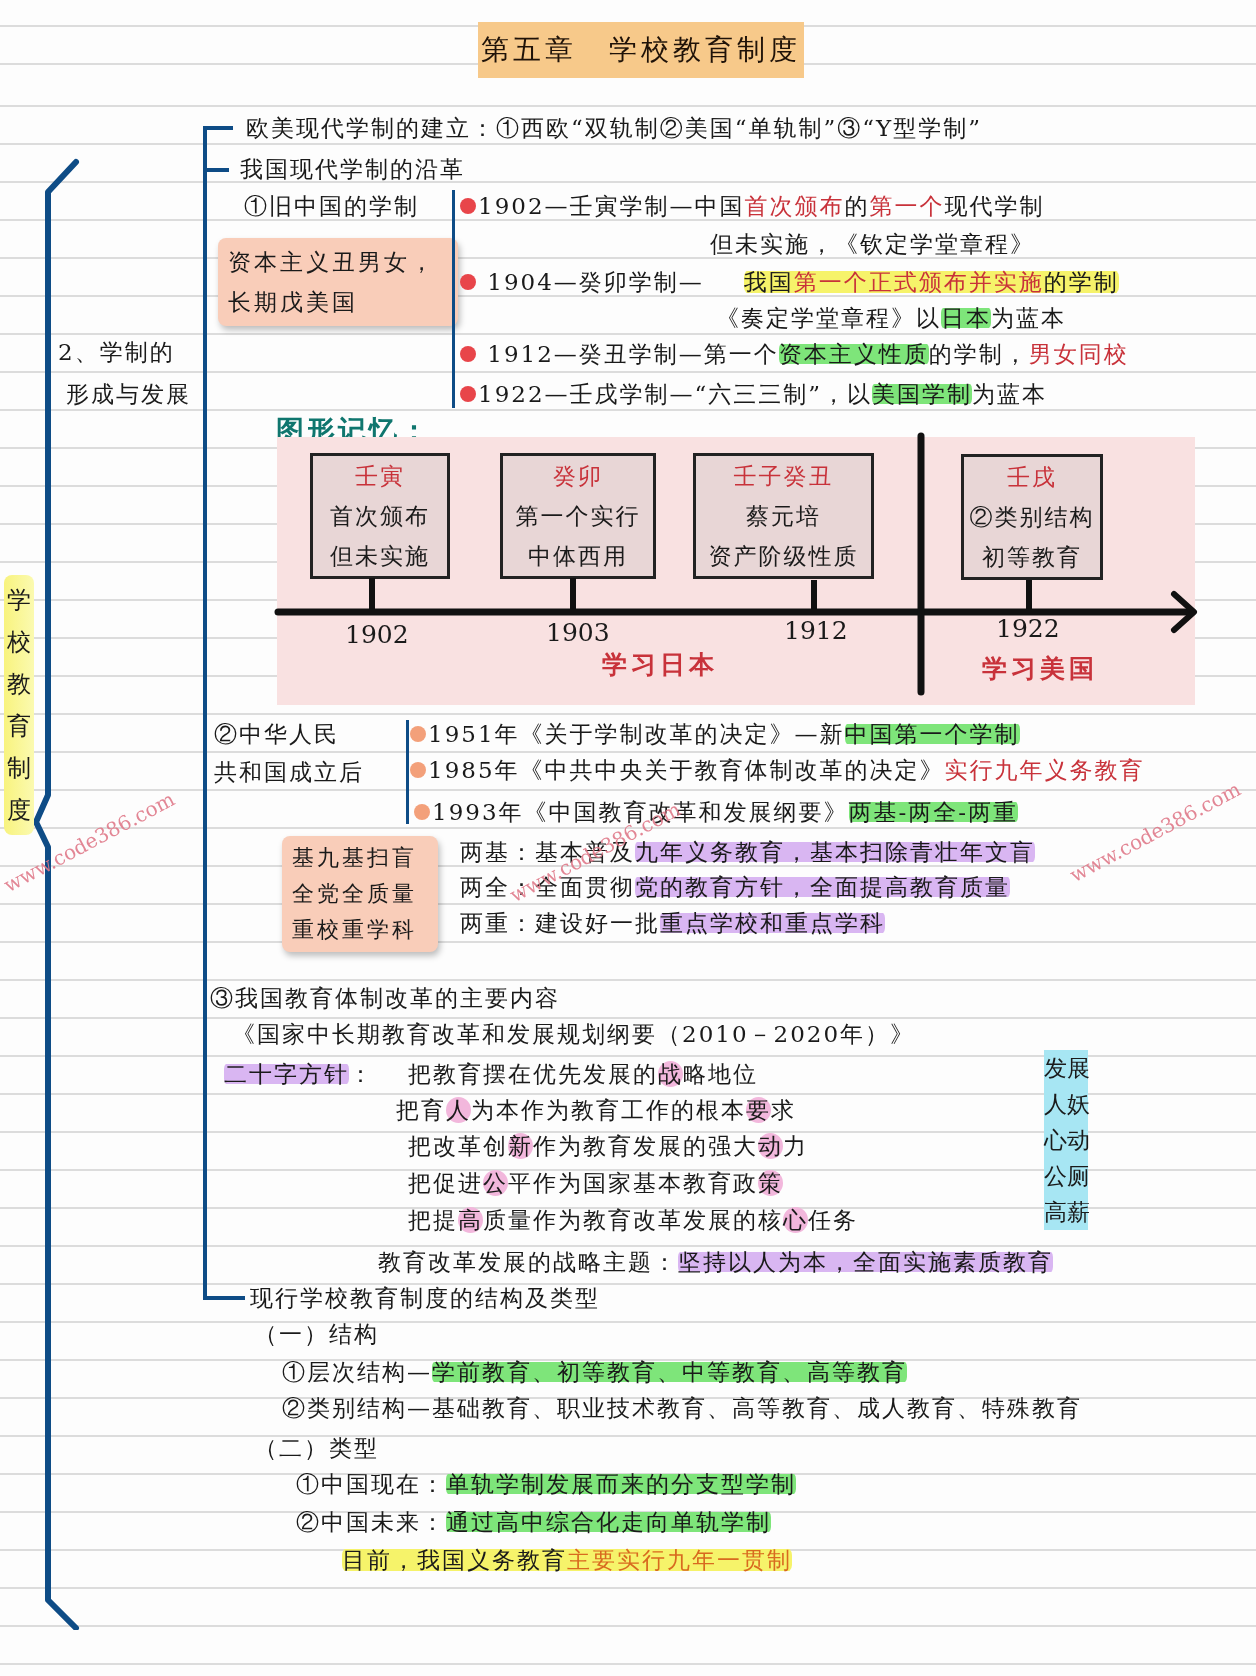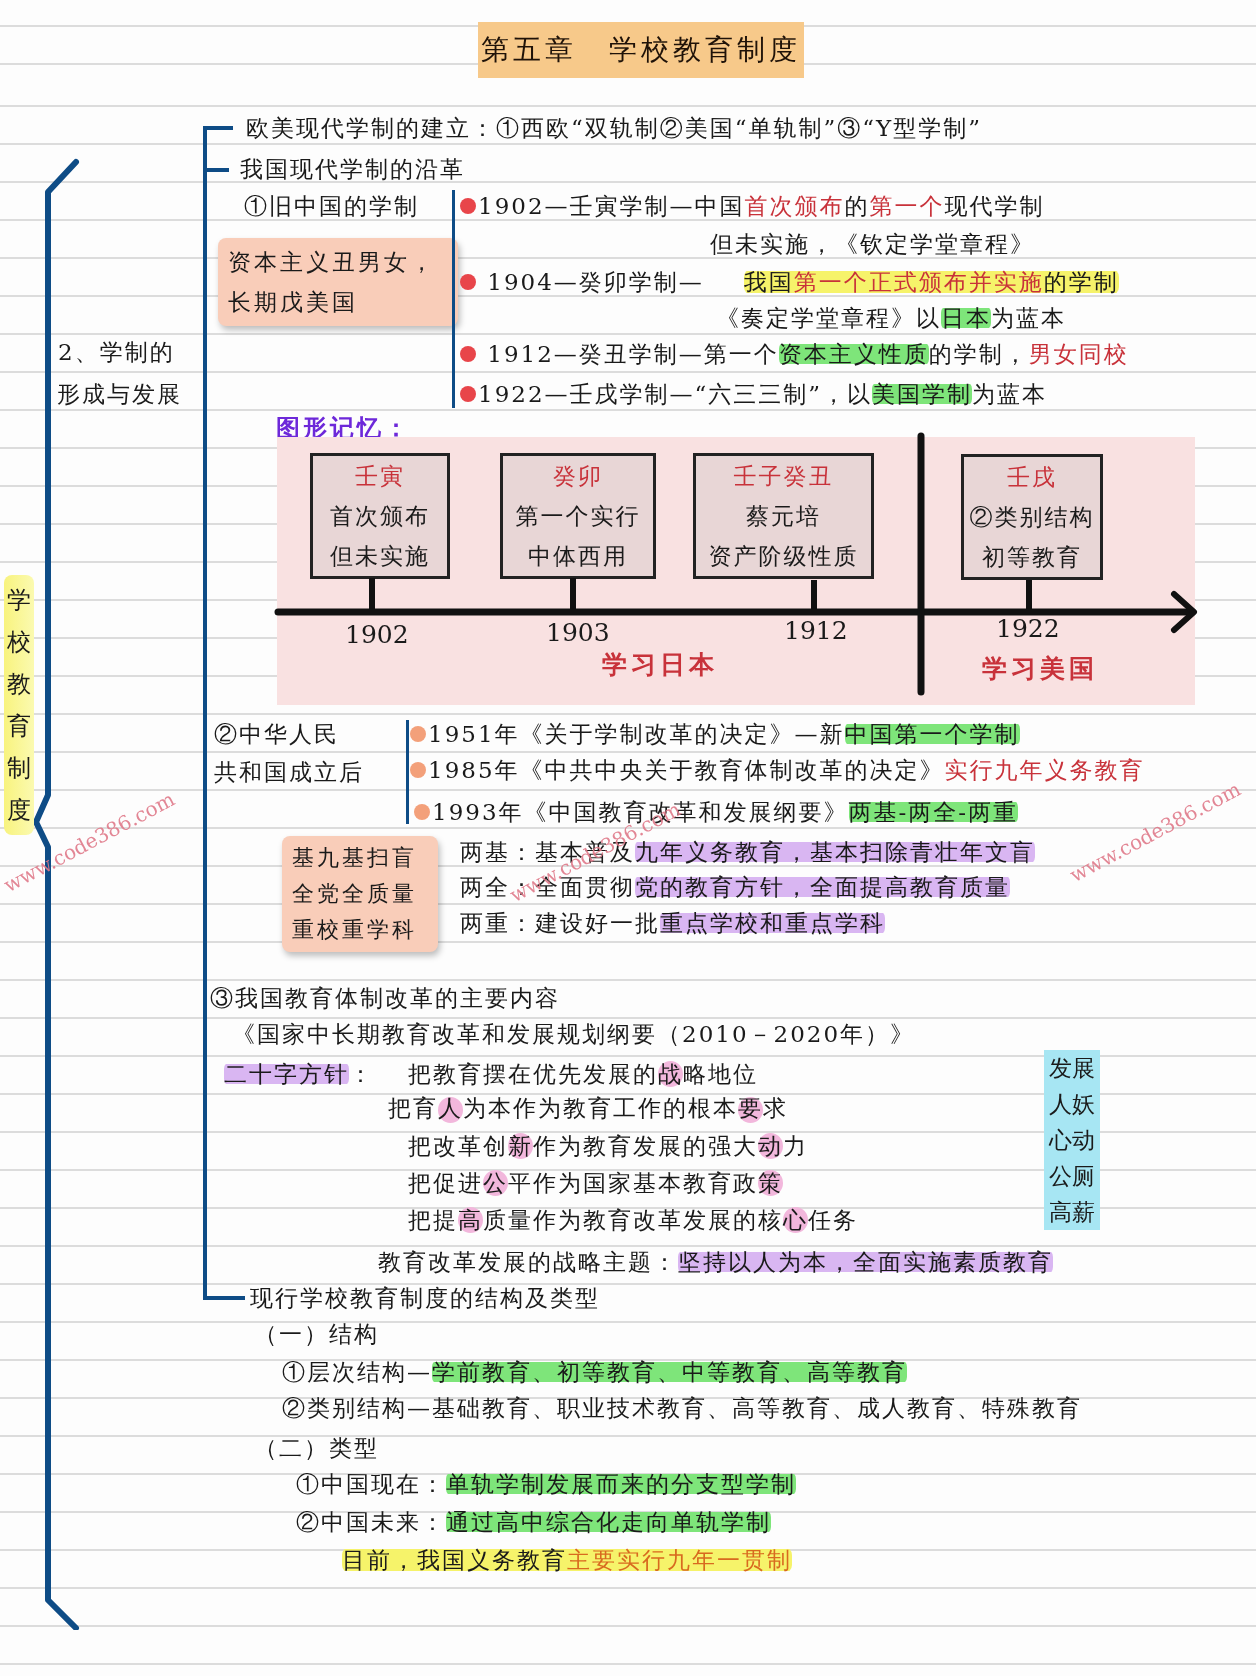--- a/index.html
+++ b/index.html
@@ -46,21 +46,21 @@
   .tl-label { position: absolute; color: #c8323a; font-size: 25px; letter-spacing: 4px; font-weight: bold; }
 
   
   #side-title {
     left: 4px; top: 575px; width: 26px; padding: 4px 2px;
     background: linear-gradient(to right, #f8f37e, #fbfab0);
     font-size: 24px; line-height: 42px; text-align: center; border-radius: 8px;
     white-space: normal;
   }
   .mnemo {
-    left: 1044px; top: 1050px; width: 56px;
+    left: 1044px; top: 1050px; width: 44px;
     background: #a7e6f3; text-align: center;
   }
   .mnemo div { font-size: 23px; line-height: 36px; }
 
   .watermark { position: absolute; color: #e07a8a; font-size: 20px; transform: rotate(-28deg); opacity: .9; font-family: "DejaVu Serif", serif; }
 </style>
 </head>
 <body>
 
 <div id="title" class="abs">第五章　学校教育制度</div>
@@ -72,21 +72,21 @@
 <div id="side-title" class="abs">
   <div>学</div>
   <div>校</div>
   <div>教</div>
   <div>育</div>
   <div>制</div>
   <div>度</div>
 </div>
 
 <div class="abs t" style="left:58px;top:336px;">2、学制的</div>
-<div class="abs t" style="left:57px;top:378px;text-align:right;">形成与发展</div>
+<div class="abs t" style="left:66px;top:378px;text-align:right;">形成与发展</div>
 
 <div class="bline vert-root"></div>
 <div class="bline" style="left:203px;top:126px;width:30px;height:4px;"></div>
 <div class="bline" style="left:203px;top:168px;width:26px;height:4px;"></div>
 <div class="bline" style="left:203px;top:1296px;width:42px;height:4px;"></div>
 
 <div class="abs t" style="left:246px;top:112px;">
   <span>欧美现代学制的建立：</span><span>①西欧“双轨制②美国“单轨制”③“Y型学制”</span>
 </div>
 
@@ -113,21 +113,21 @@
 </div>
 
 <div class="abs t" style="left:460px;top:338px;">
   <span class="dot dot-red"></span> <span>1912</span><span>—癸丑学制—第一个</span><span class="hl-green">资本主义性质</span><span>的学制，</span><span class="red">男女同校</span>
 </div>
 
 <div class="abs t" style="left:460px;top:378px;">
   <span class="dot dot-red"></span><span>1922</span><span>—壬戌学制—“六三三制”，以</span><span class="hl-green">美国学制</span><span>为蓝本</span>
 </div>
 
-<div class="abs" style="left:276px;top:412px;color:#6d28d9;font-size:24px;letter-spacing:3px;font-weight:bold;">图形记忆：</div>
+<div class="abs" style="left:276px;top:412px;color:#0f766e;font-size:28px;letter-spacing:3px;font-weight:bold;">图形记忆：</div>
 <div id="tl-bg" class="abs"></div>
 
 <div class="tl-box" style="left:310px;top:453px;width:134px;height:120px;">
   <div class="h">壬寅</div>
   <div>首次颁布</div>
   <div>但未实施</div>
 </div>
 <div class="tl-box" style="left:500px;top:453px;width:150px;height:120px;">
   <div class="h">癸卯</div>
   <div>第一个实行</div>
@@ -195,21 +195,21 @@
 <div class="abs t" style="left:210px;top:982px;">③我国教育体制改革的主要内容</div>
 <div class="abs t" style="left:232px;top:1018px;">《国家中长期教育改革和发展规划纲要（2010－2020年）》</div>
 
 <div class="abs t" style="left:224px;top:1058px;">
   <span class="hl-purple">二十字方针</span><span>：</span>
 </div>
 
 <div class="abs t" style="left:408px;top:1058px;">
   <span>把教育摆在优先发展的</span><span class="hl-pink">战</span><span>略地位</span>
 </div>
-<div class="abs t" style="left:388px;top:1094px;font-family:Liberation Mono, monospace;">
+<div class="abs t" style="left:396px;top:1094px;">
   <span>把育</span><span class="hl-pink">人</span><span>为本作为教育工作的根本</span><span class="hl-pink">要</span><span>求</span>
 </div>
 <div class="abs t" style="left:408px;top:1130px;">
   <span>把改革创</span><span class="hl-pink">新</span><span>作为教育发展的强大</span><span class="hl-pink">动</span><span>力</span>
 </div>
 <div class="abs t" style="left:408px;top:1167px;">
   <span>把促进</span><span class="hl-pink">公</span><span>平作为国家基本教育政</span><span class="hl-pink">策</span>
 </div>
 <div class="abs t" style="left:408px;top:1204px;">
   <span>把提</span><span class="hl-pink">高</span><span>质量作为教育改革发展的核</span><span class="hl-pink">心</span><span>任务</span>

